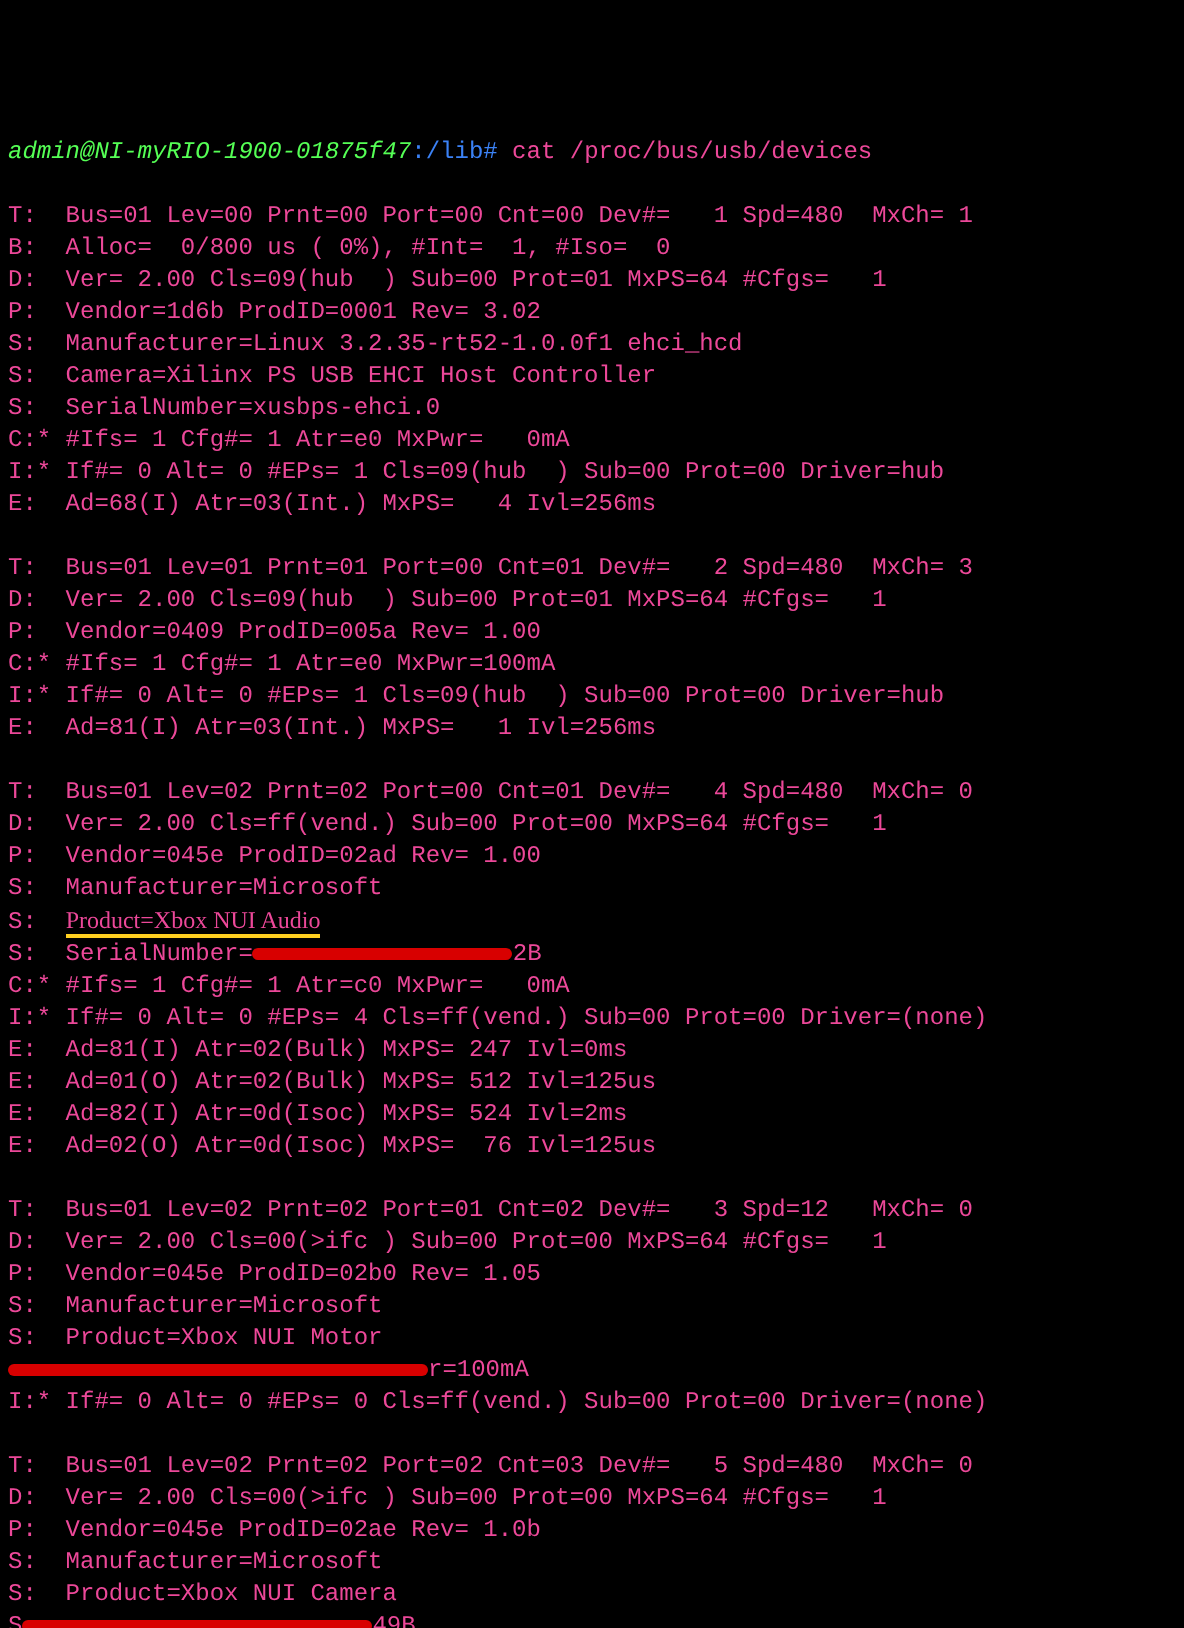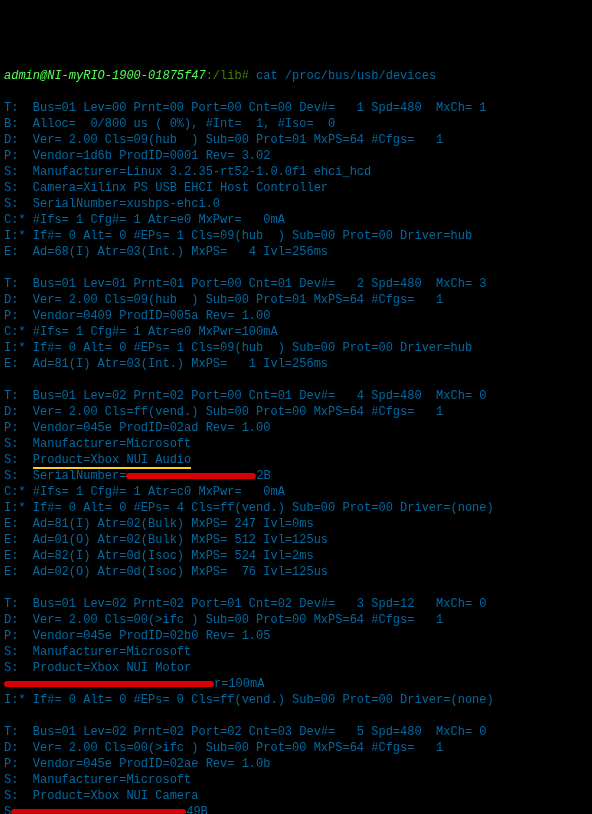--- a/index.html
+++ b/index.html
@@ -8,24 +8,25 @@
     background: #000;
     color: #ccc;
     font-family: "Consolas", "Courier New", monospace;
     font-size: 12px;
     line-height: 16px;
     white-space: pre;
     width: 592px;
     box-sizing: border-box;
   }
   .prompt-user { color: #55ff55; font-style: italic; }
-  .prompt-path { color: #4d7c0f; }
-  .term { color: #0369a1; }
+  .prompt-path { color: #3b82f6; }
+  .term { color: #ec4899; }
   .hl-yellow {
     border-bottom: 2px solid #ffd020;
+    font-family: Liberation Serif, serif;
   }
   .red-scribble {
     display: inline-block;
     height: 6px;
     background: #d80000;
     border-radius: 3px;
     vertical-align: middle;
   }
 </style>
 </head>

